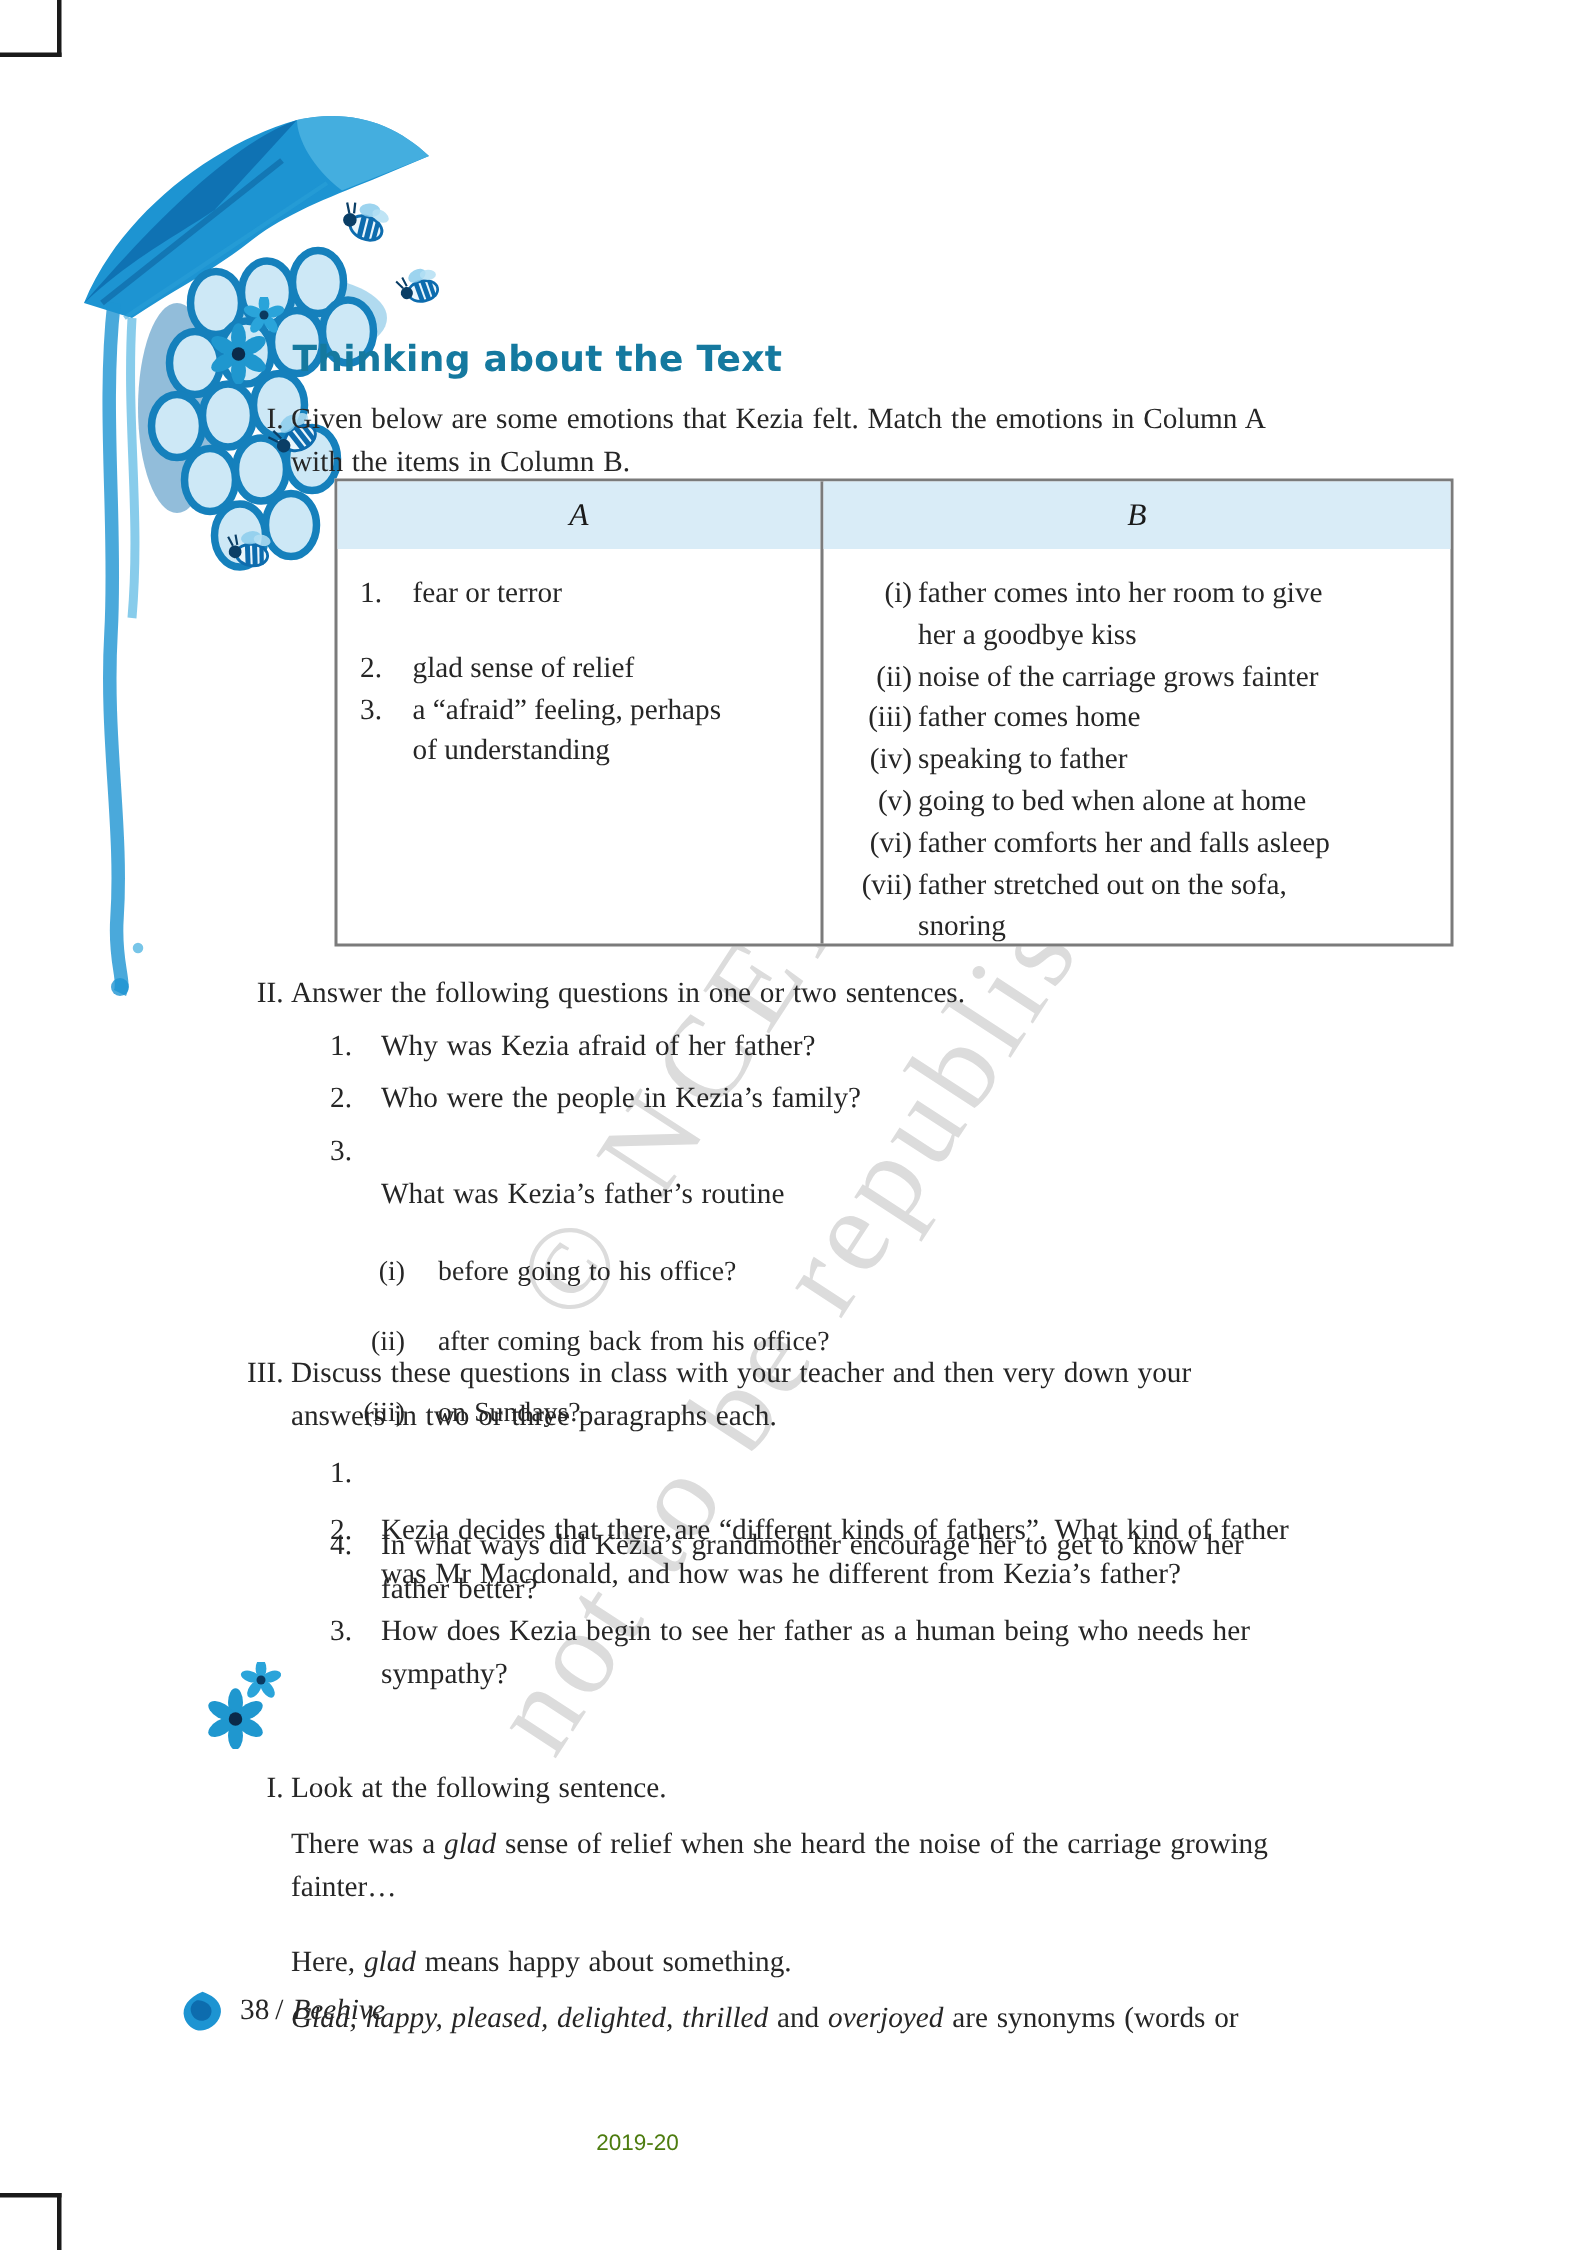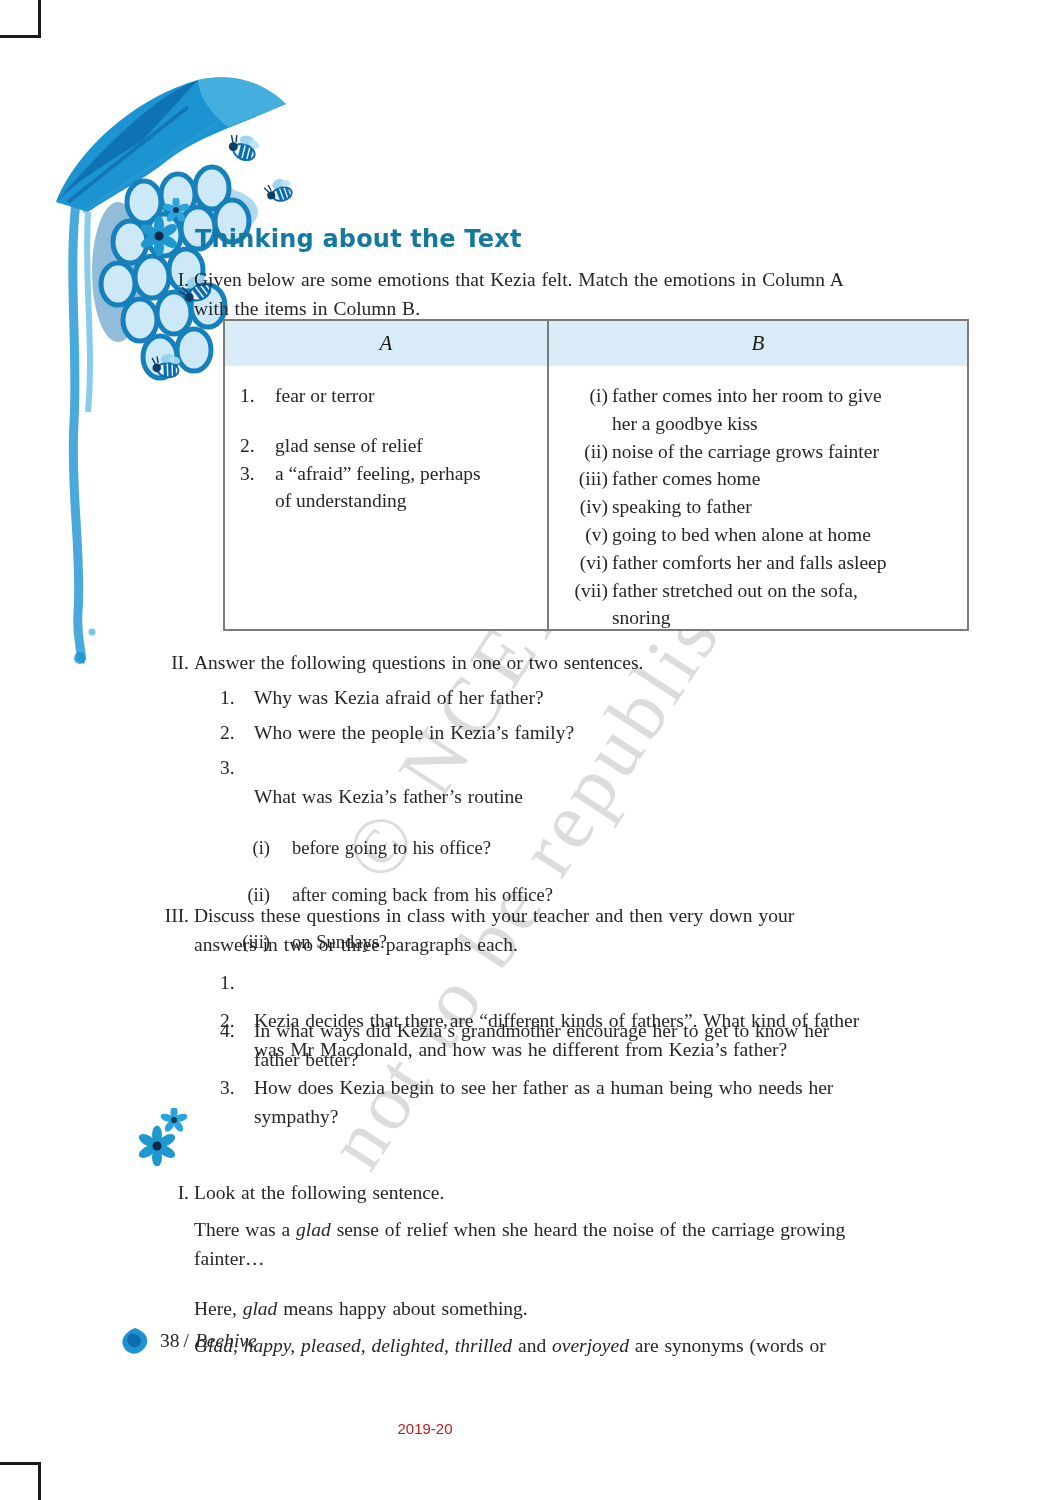--- a/index.html
+++ b/index.html
@@ -71,21 +71,21 @@
   .gap-after{margin-bottom:22px;}
 
   
   .hive-art{position:absolute;left:48px;top:52px;}
 
   
   .footer{position:absolute;left:120px;top:1326px;display:flex;align-items:center;font-size:19.5px;}
   .footer .ftext{margin-left:10px;}
   .footer-sep{margin:0 6px;}
   .year{position:absolute;left:0;top:1420px;width:850px;text-align:center;
-        font-family:"Liberation Sans","DejaVu Sans",sans-serif;font-size:15px;color:#b91c1c;}
+        font-family:"Liberation Sans","DejaVu Sans",sans-serif;font-size:15px;color:#4d7c0f;}
 </style>
 </head>
 <body>
 
 <div class="page">
 
   <div class="crop-tl"></div>
   <div class="crop-bl"></div>
 
   <div class="wm wm1">© NCERT</div>

